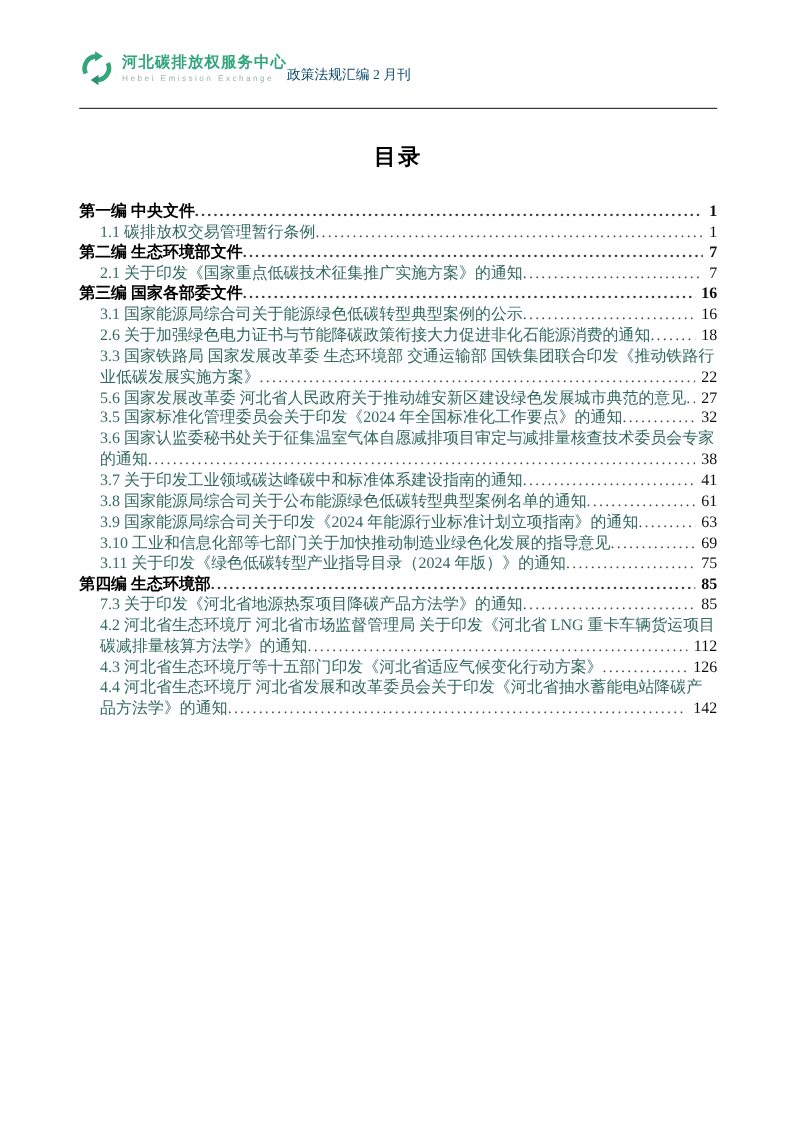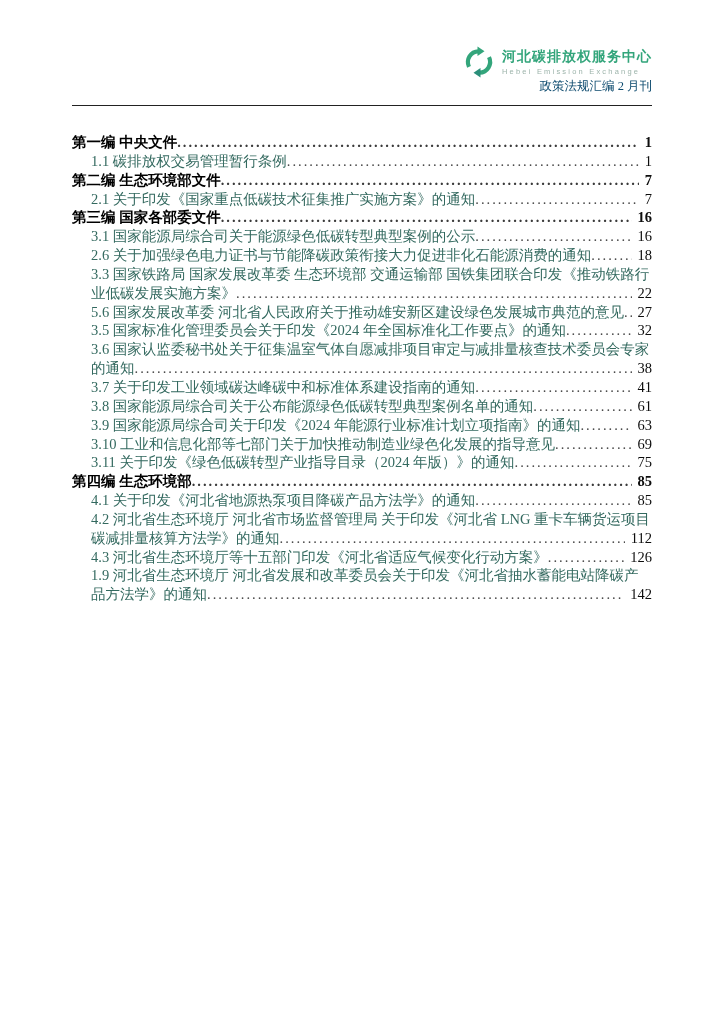--- a/index.html
+++ b/index.html
@@ -19,22 +19,21 @@
     background:#fff;
     padding:46px 72px 40px 72px;
     position:relative;
     overflow:hidden;
   }
   
   .header{
     display:flex;
     align-items:flex-end;
     border-bottom:1.5px solid #222;
-    padding-bottom:9px;
-    flex-direction:column;
+    padding-bottom:20px;
   }
   .logo{
     display:flex;
     align-items:center;
     gap:7px;
   }
   .logo-icon{display:inline-flex;}
   .logo-text{display:flex;flex-direction:column;line-height:1.15;}
   .logo-title{
     font-family:"Liberation Sans","DejaVu Sans",sans-serif;
@@ -115,38 +114,39 @@
         </svg>
       </span>
       <div class="logo-text">
         <div class="logo-title">河北碳排放权服务中心</div>
         <div class="logo-subtitle">Hebei Emission Exchange</div>
       </div>
     </div>
     <div class="issue">政策法规汇编 2 月刊</div>
   </header>
 
+  <h1 class="doc-title">目录</h1>
 
   <div class="toc" id="toc">
       <div class="toc-entry section"><span class="label">第一编 中央文件</span><span class="dots">....................................................................................</span><span class="pagenum">1</span></div>
       <div class="toc-entry item"><span class="label">1.1 碳排放权交易管理暂行条例</span><span class="dots">................................................................</span><span class="pagenum">1</span></div>
       <div class="toc-entry section"><span class="label">第二编 生态环境部文件</span><span class="dots">............................................................................</span><span class="pagenum">7</span></div>
       <div class="toc-entry item"><span class="label">2.1 关于印发《国家重点低碳技术征集推广实施方案》的通知</span><span class="dots">...............................</span><span class="pagenum">7</span></div>
       <div class="toc-entry section"><span class="label">第三编 国家各部委文件</span><span class="dots">............................................................................</span><span class="pagenum">16</span></div>
       <div class="toc-entry item"><span class="label">3.1 国家能源局综合司关于能源绿色低碳转型典型案例的公示</span><span class="dots">...............................</span><span class="pagenum">16</span></div>
       <div class="toc-entry item"><span class="label">2.6 关于加强绿色电力证书与节能降碳政策衔接大力促进非化石能源消费的通知</span><span class="dots">..........</span><span class="pagenum">18</span></div>
       <div class="toc-entry item"><span class="label">3.3 国家铁路局 国家发展改革委 生态环境部 交通运输部 国铁集团联合印发《推动铁路行业低碳发展实施方案》</span><span class="dots">.........................................................................</span><span class="pagenum">22</span></div>
       <div class="toc-entry item"><span class="label">5.6 国家发展改革委 河北省人民政府关于推动雄安新区建设绿色发展城市典范的意见</span><span class="dots">.....</span><span class="pagenum">27</span></div>
       <div class="toc-entry item"><span class="label">3.5 国家标准化管理委员会关于印发《2024 年全国标准化工作要点》的通知</span><span class="dots">...............</span><span class="pagenum">32</span></div>
       <div class="toc-entry item"><span class="label">3.6 国家认监委秘书处关于征集温室气体自愿减排项目审定与减排量核查技术委员会专家的通知</span><span class="dots">............................................................................................</span><span class="pagenum">38</span></div>
       <div class="toc-entry item"><span class="label">3.7 关于印发工业领域碳达峰碳中和标准体系建设指南的通知</span><span class="dots">...............................</span><span class="pagenum">41</span></div>
       <div class="toc-entry item"><span class="label">3.8 国家能源局综合司关于公布能源绿色低碳转型典型案例名单的通知</span><span class="dots">.....................</span><span class="pagenum">61</span></div>
       <div class="toc-entry item"><span class="label">3.9 国家能源局综合司关于印发《2024 年能源行业标准计划立项指南》的通知</span><span class="dots">............</span><span class="pagenum">63</span></div>
       <div class="toc-entry item"><span class="label">3.10 工业和信息化部等七部门关于加快推动制造业绿色化发展的指导意见</span><span class="dots">.................</span><span class="pagenum">69</span></div>
       <div class="toc-entry item"><span class="label">3.11 关于印发《绿色低碳转型产业指导目录（2024 年版）》的通知</span><span class="dots">........................</span><span class="pagenum">75</span></div>
       <div class="toc-entry section"><span class="label">第四编 生态环境部</span><span class="dots">.................................................................................</span><span class="pagenum">85</span></div>
-      <div class="toc-entry item"><span class="label">4.1 关于印发《河北省地源热泵项目降碳产品方法学》的通知</span><span class="dots">...............................</span><span class="pagenum">85</span></div>
+      <div class="toc-entry item"><span class="label">7.3 关于印发《河北省地源热泵项目降碳产品方法学》的通知</span><span class="dots">...............................</span><span class="pagenum">85</span></div>
       <div class="toc-entry item"><span class="label">4.2 河北省生态环境厅 河北省市场监督管理局 关于印发《河北省 LNG 重卡车辆货运项目碳减排量核算方法学》的通知</span><span class="dots">..................................................................</span><span class="pagenum">112</span></div>
       <div class="toc-entry item"><span class="label">4.3 河北省生态环境厅等十五部门印发《河北省适应气候变化行动方案》</span><span class="dots">..................</span><span class="pagenum">126</span></div>
-      <div class="toc-entry item"><span class="label">1.9 河北省生态环境厅 河北省发展和改革委员会关于印发《河北省抽水蓄能电站降碳产品方法学》的通知</span><span class="dots">...............................................................................</span><span class="pagenum">142</span></div>
+      <div class="toc-entry item"><span class="label">4.4 河北省生态环境厅 河北省发展和改革委员会关于印发《河北省抽水蓄能电站降碳产品方法学》的通知</span><span class="dots">...............................................................................</span><span class="pagenum">142</span></div>
     </div>
 
 </div>
 
 </body></html>

